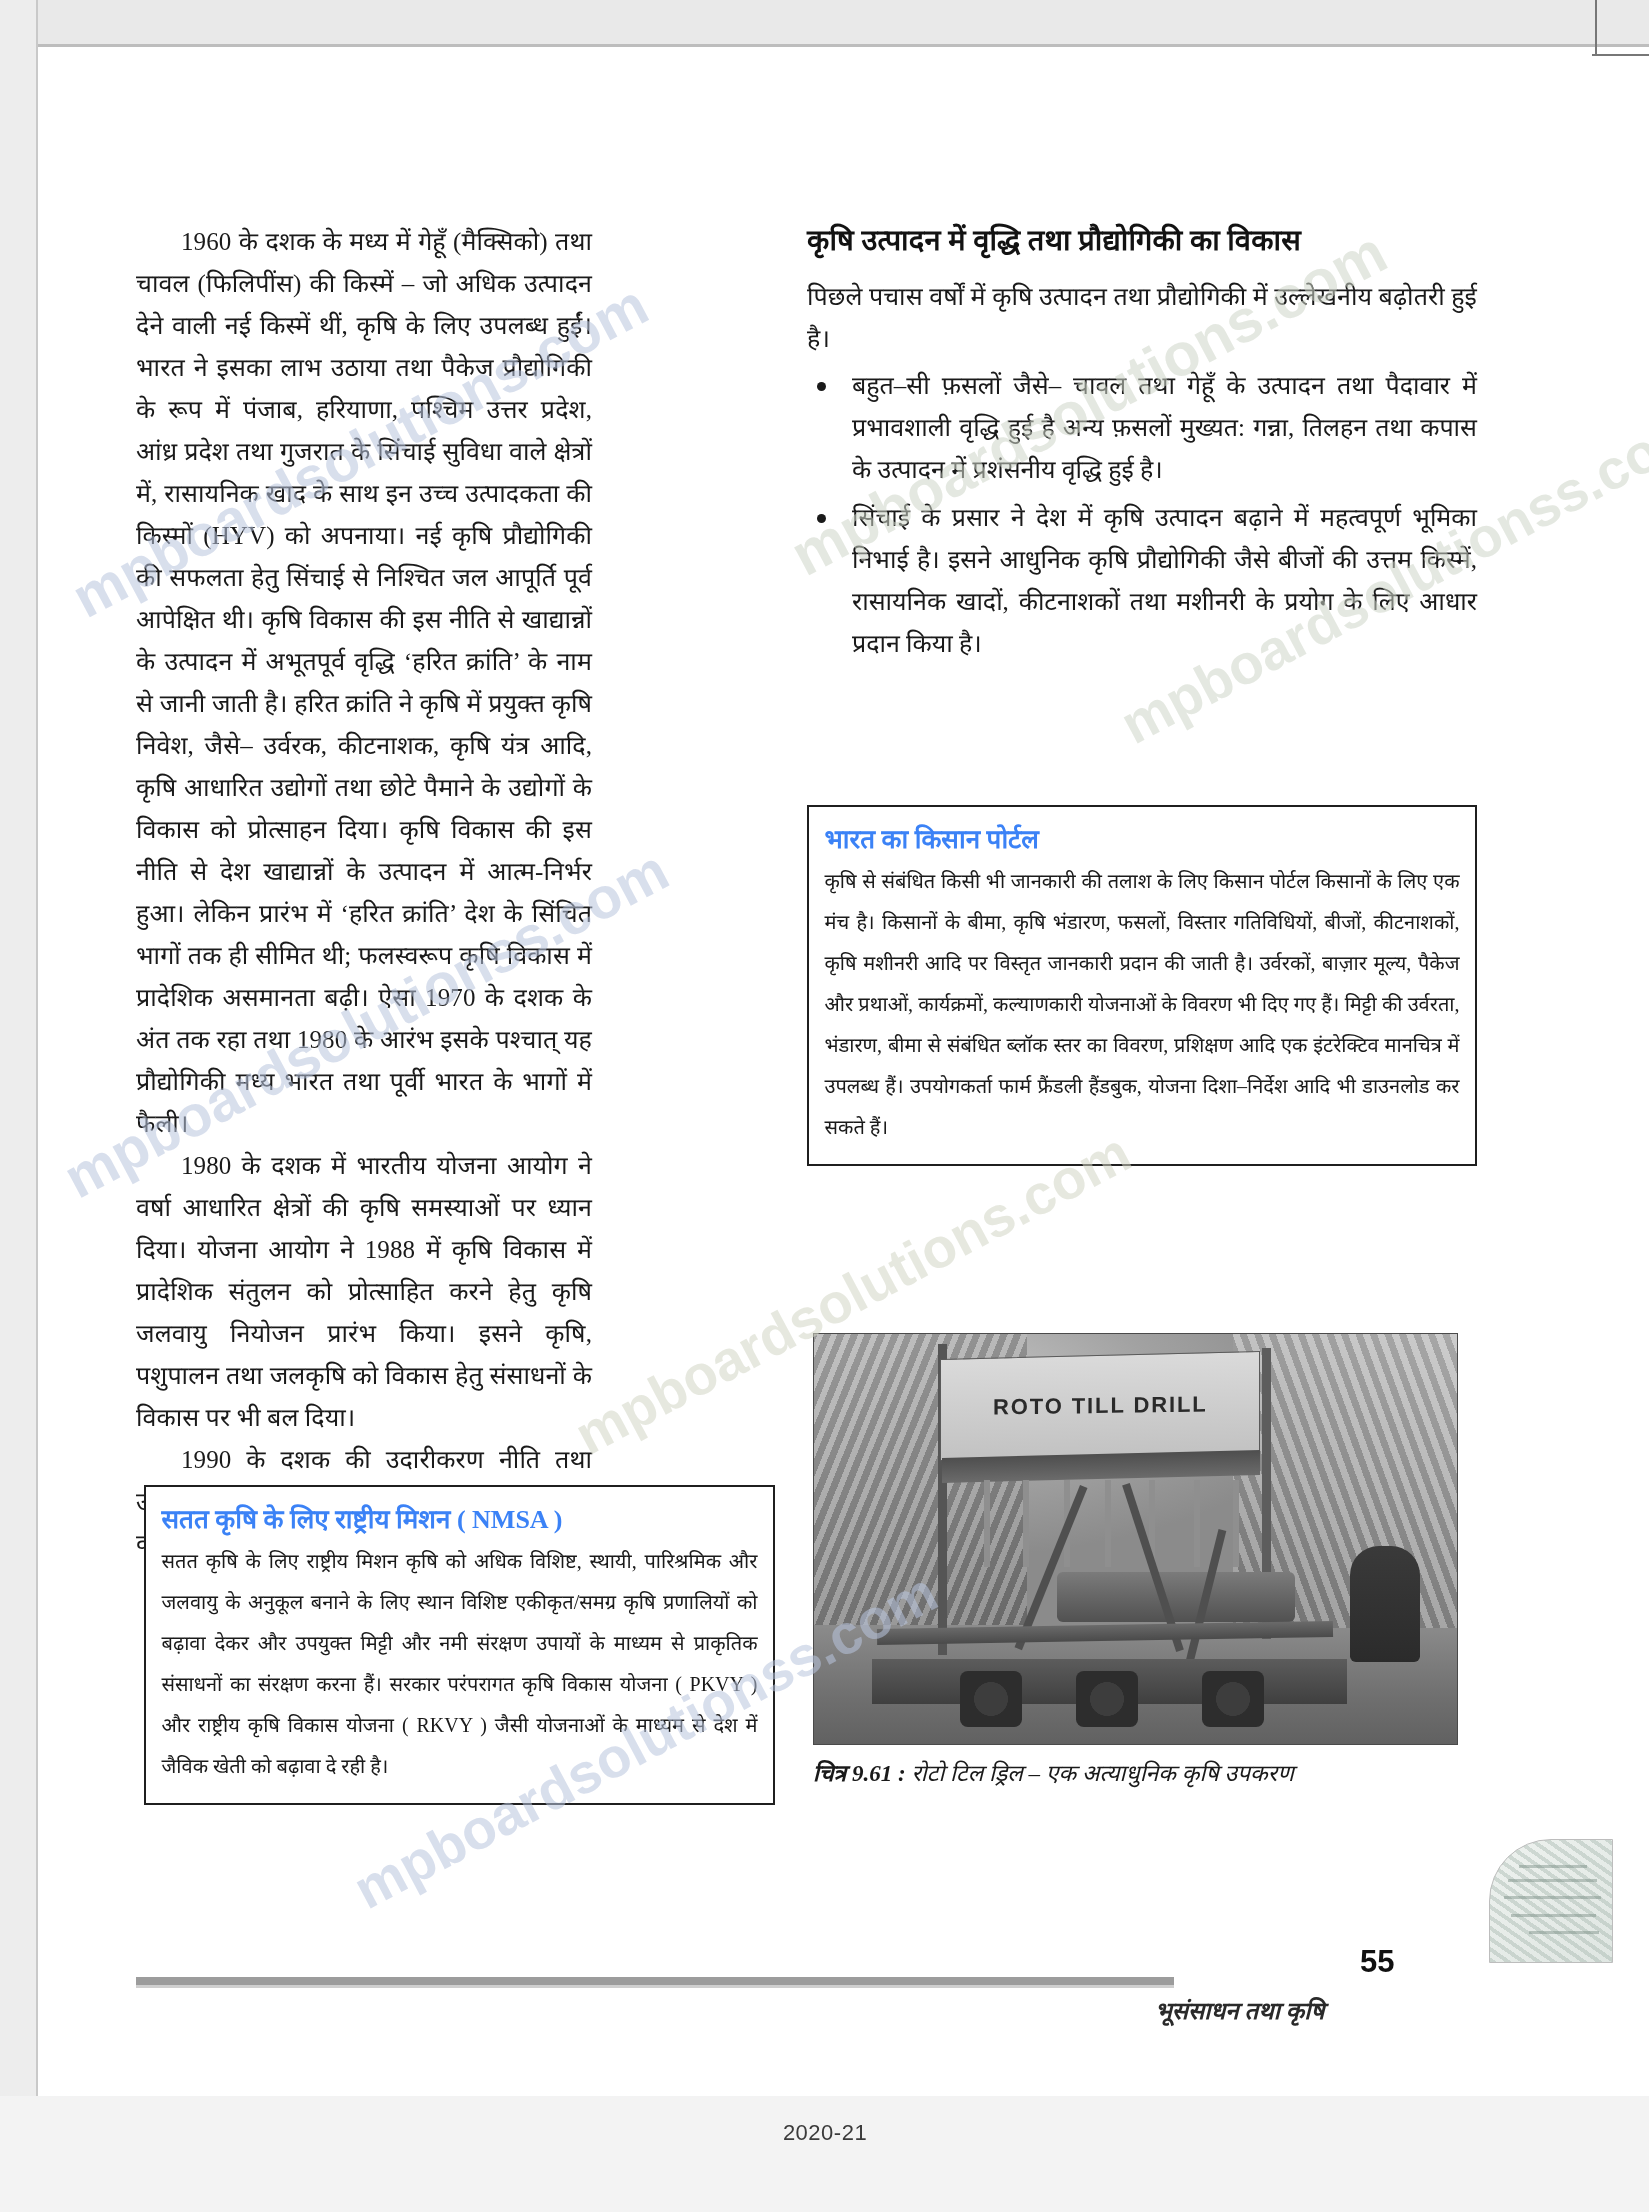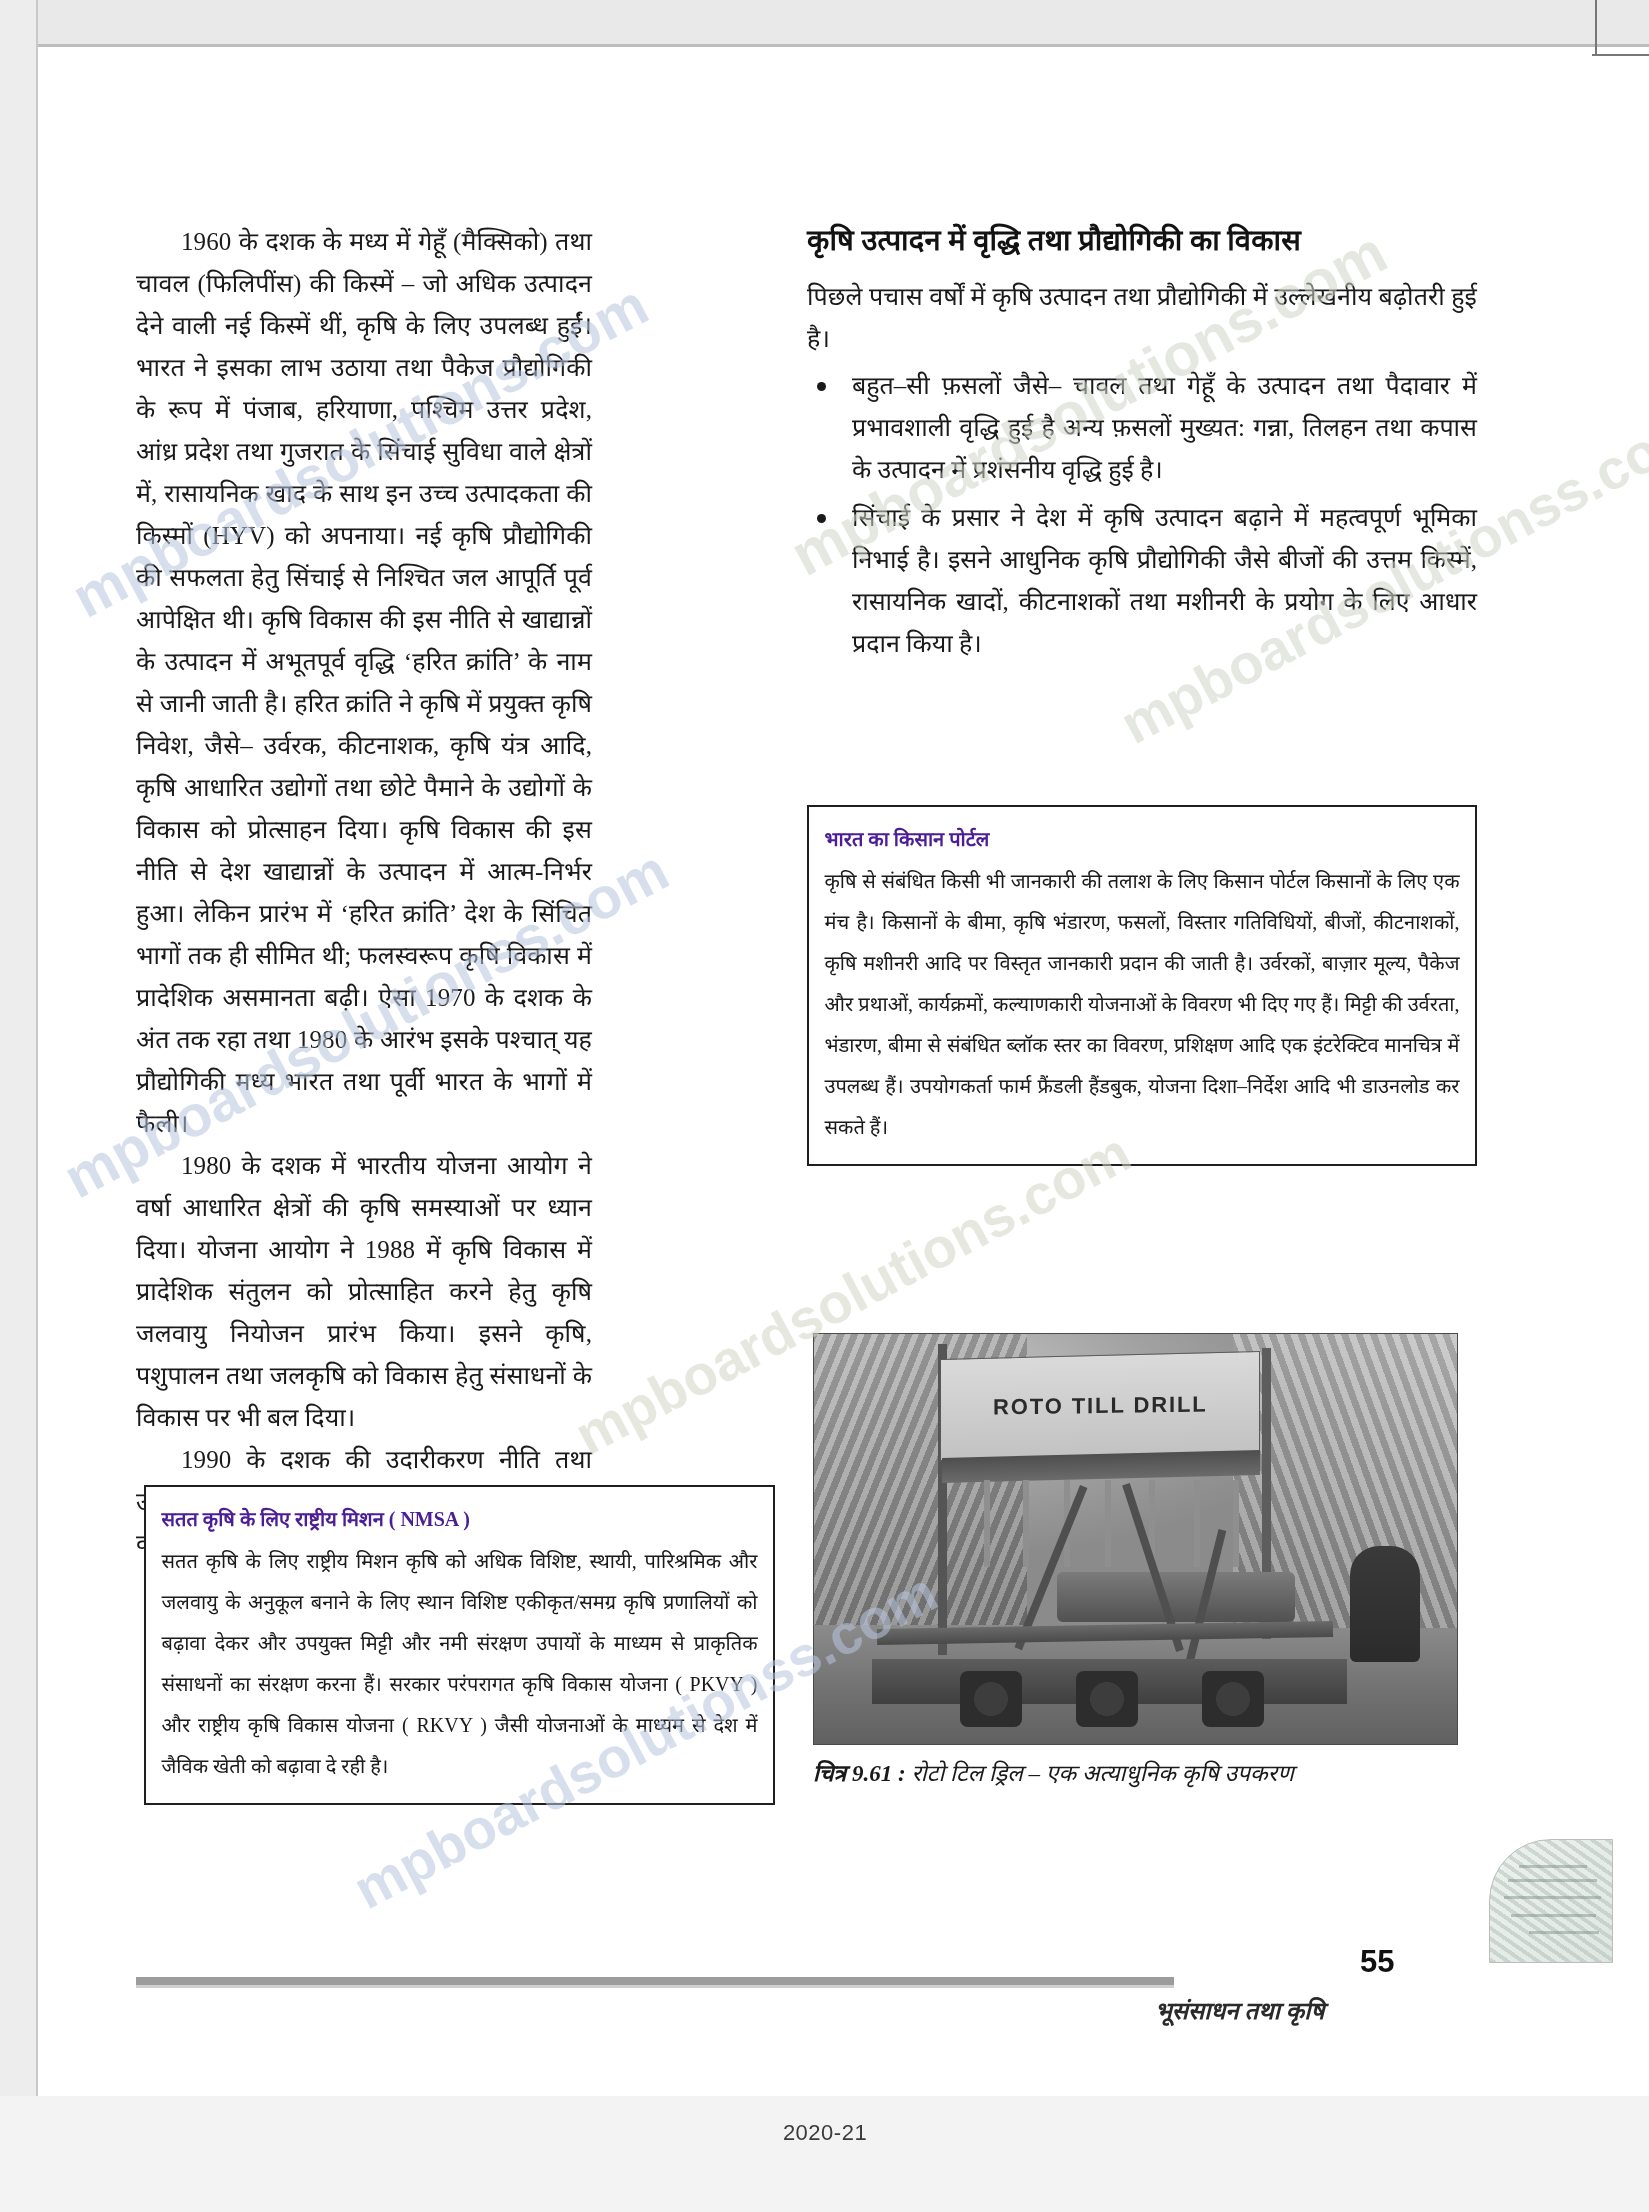--- a/index.html
+++ b/index.html
@@ -104,25 +104,25 @@
     background:#1a1a1a;
   }
 
   
   .box{
     border:2.4px solid #1f1f1f;
     padding:11.6px 15.5px 15.5px 15.5px;
     background:#fff;
   }
   .box .box-title{
-    font-size:20px;
+    font-size:26px;
     font-weight:bold;
     line-height:41px;
     margin:0 0 1.9px 0;
-    color:#4c1d95;
+    color:#3b82f6;
   }
   .box p{
     margin:0;
     font-size:20px;
     line-height:41px;
     text-align:justify;
     color:#1a1a1a;
   }
 
   .kisan-box{

